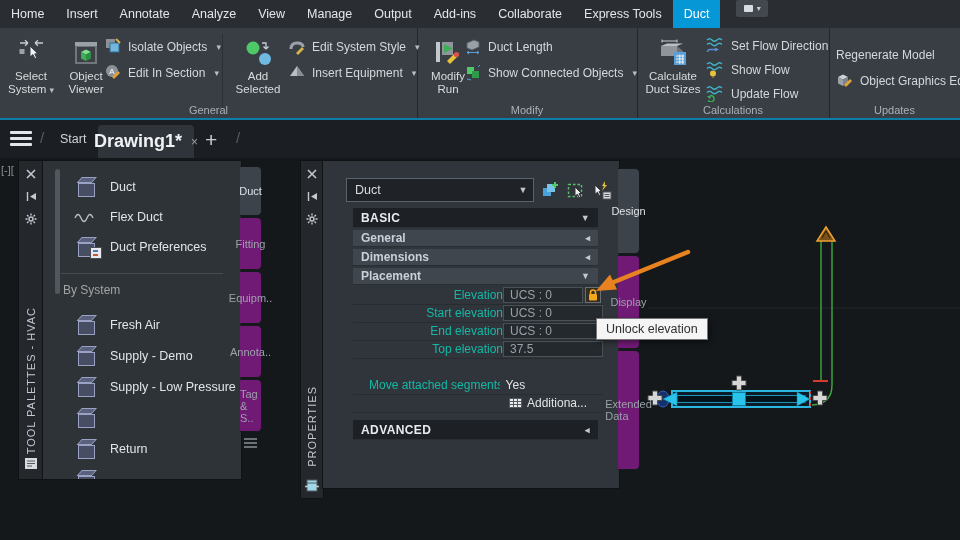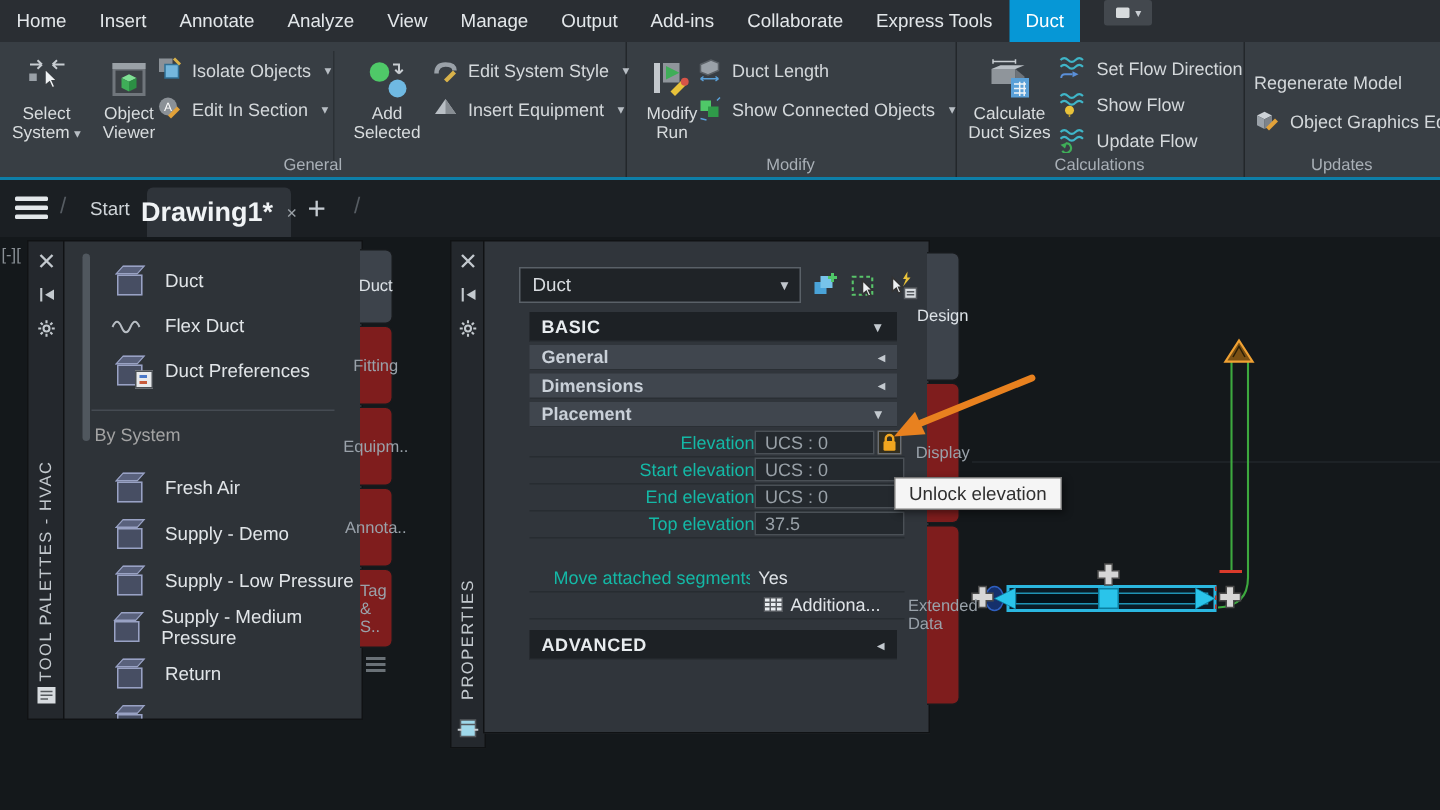--- a/index.html
+++ b/index.html
@@ -47,21 +47,21 @@
               border-radius:4px 4px 0 0;display:flex;align-items:center;justify-content:center;gap:9px;}
   .tab-active .t-label{font-size:18px;font-weight:bold;color:#f0f3f5;}
   .tab-active .t-close{color:#9aa0a6;font-size:12px;}
   .tab-new{position:absolute;left:205px;top:5px;font-size:21px;color:#c6ccd2;line-height:30px;}
 
   
   .strip{position:absolute;background:#24282d;border:1px solid #101214;}
   .strip .icn{position:absolute;left:0;right:0;display:flex;justify-content:center;}
   .vtext{writing-mode:vertical-rl;transform:rotate(180deg);white-space:nowrap;
          font-size:11px;color:#c3c9ce;letter-spacing:1px;}
-  .side-tab{position:absolute;width:21px;background:#7f1d1d;border:1px solid #171a1d;border-left:none;
+  .side-tab{position:absolute;width:21px;background:#701a75;border:1px solid #171a1d;border-left:none;
             border-radius:0 5px 5px 0;display:flex;align-items:center;justify-content:center;
             color:#9aa2aa;font-size:11px;}
   .side-tab.active{background:#3d434b;color:#dde2e7;}
 
   
   .tp-wrap{position:absolute;left:18px;top:160px;width:244px;height:318px;z-index:3;}
   .tp-strip{left:0;top:0;width:24px;height:318px;}
   .tp-body{position:absolute;left:24px;top:0;width:198px;height:318px;background:#2e3338;
            border:1px solid #101214;overflow:hidden;}
   .tp-tabs{position:absolute;left:222px;top:0;width:22px;height:318px;}
@@ -416,21 +416,20 @@
       <div class="tp-item" style="left:30px;top:181px;">
         <span class="tp-icon">
             <span class="tp-cube"></span>
           </span>
         <span>Supply - Demo</span>
       </div>
       <div class="tp-item" style="left:30px;top:243px;">
         <span class="tp-icon">
             <span class="tp-cube"></span>
           </span>
-        <span>Supply - Medium Pressure</span>
       </div>
       <div class="tp-item" style="left:30px;top:274px;">
         <span class="tp-icon">
             <span class="tp-cube"></span>
           </span>
         <span>Return</span>
       </div>
       <div class="tp-item" style="left:30px;top:305px;">
         <span class="tp-icon">
             <span class="tp-cube"></span>

